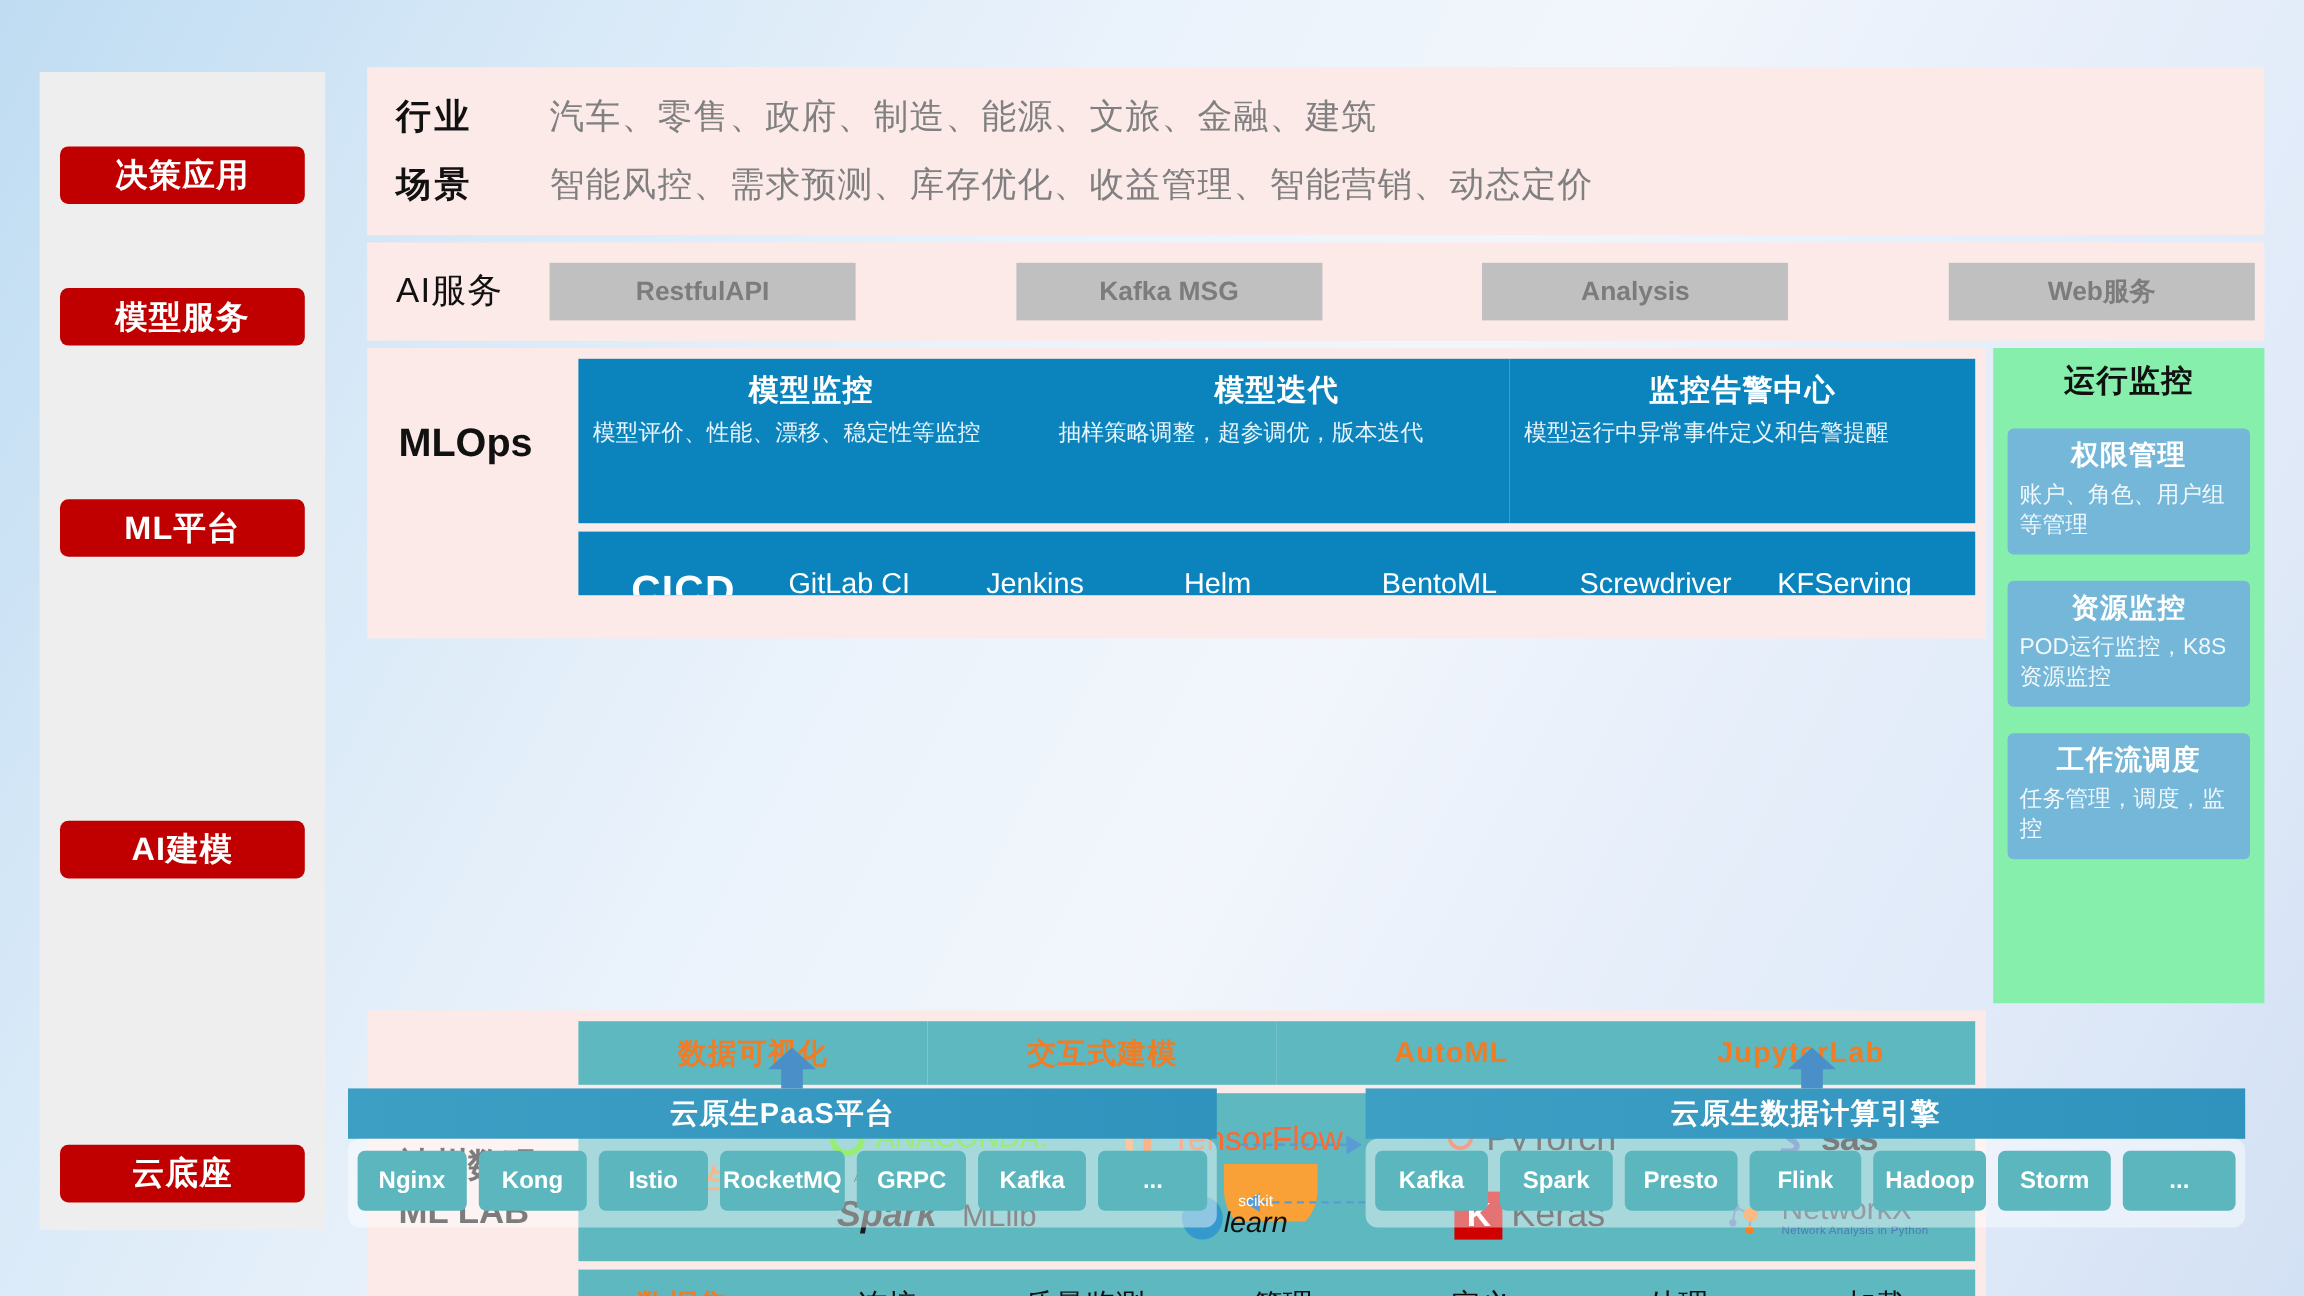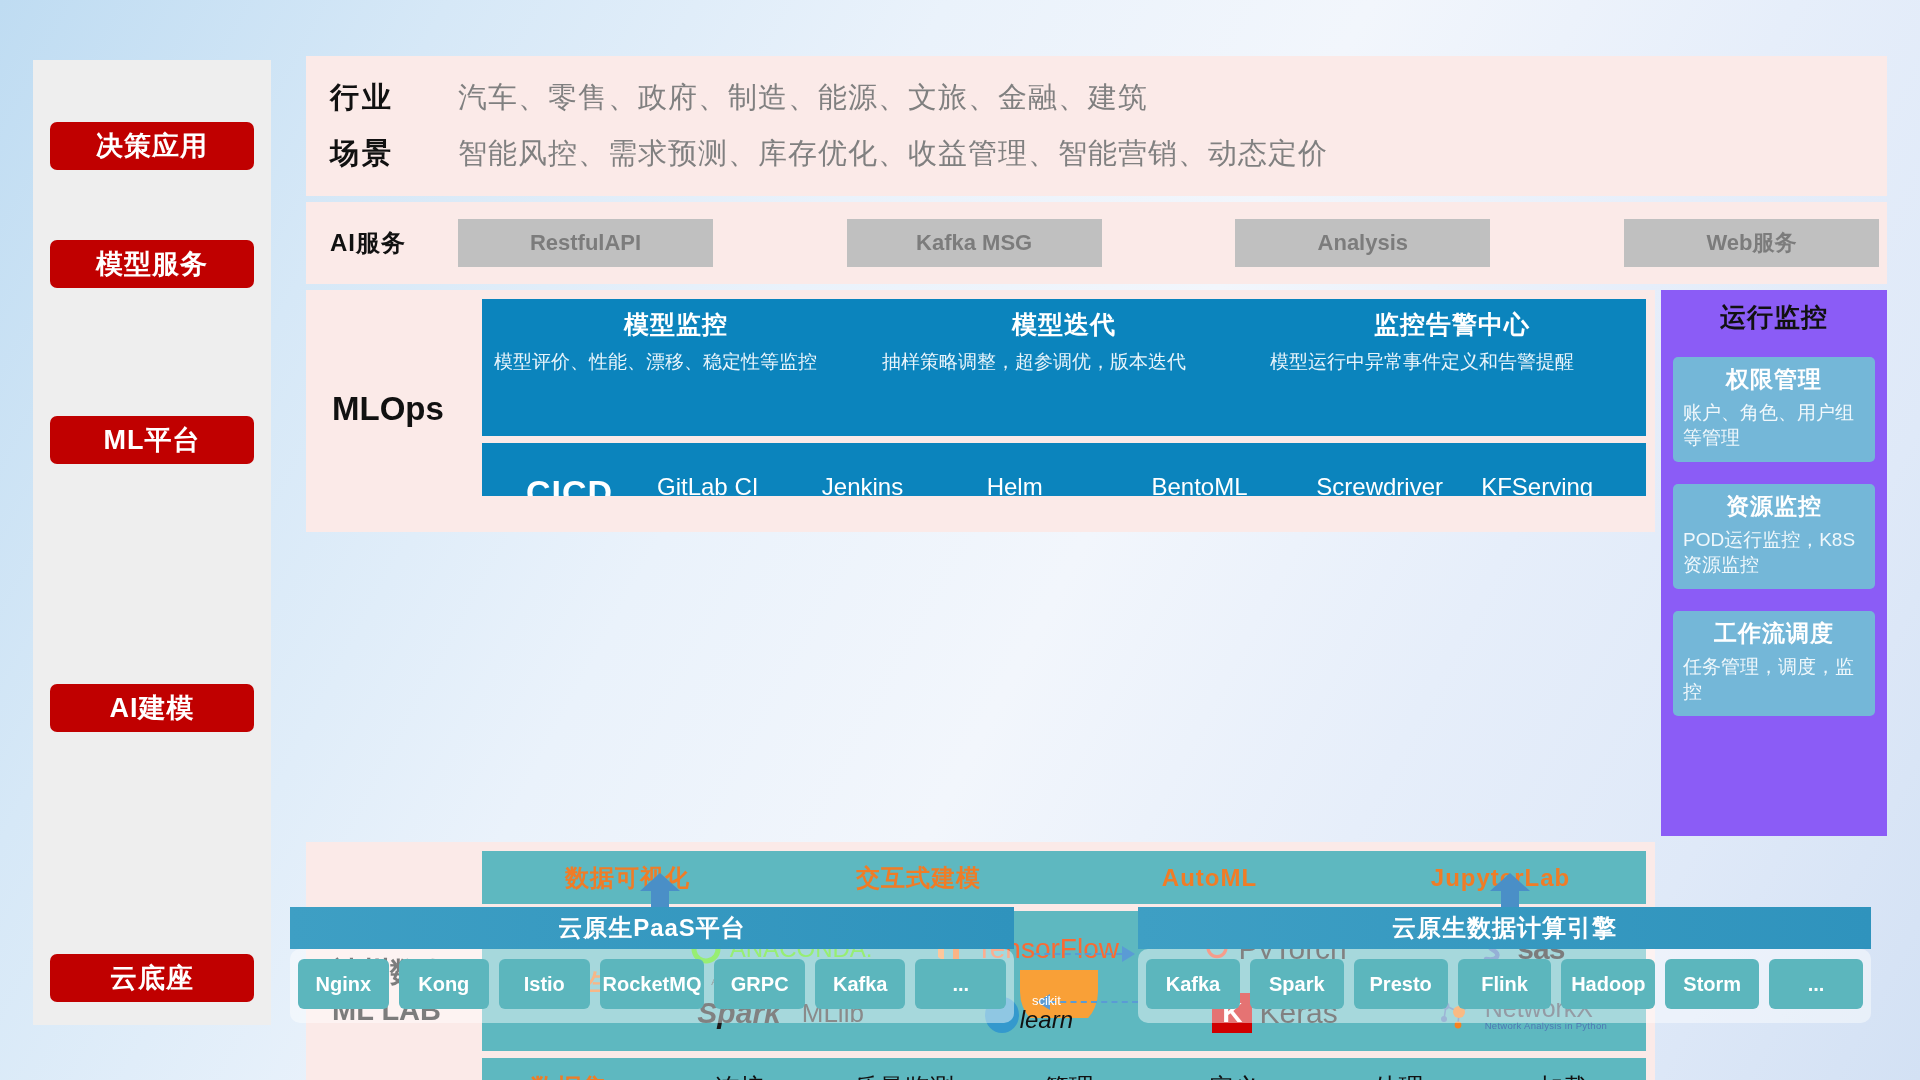--- a/index.html
+++ b/index.html
@@ -42,35 +42,35 @@
     width: 128px; flex: none;
     font-size: 29px; font-weight: bold; color: #111;
     letter-spacing: 3px;
   }
   .app-val { font-size: 29px; color: #808080; letter-spacing: 1px; }
 
   
   .band-svc { height: 82px; display: flex; align-items: center; padding-left: 24px; }
   .svc-key {
     width: 128px; flex: none;
-    font-size: 24px; font-weight: bold; color: #111; letter-spacing: 1px;
+    font-size: 29px; font-weight: normal; color: #111; letter-spacing: 1px;
   }
   .svc-boxes { display: flex; gap: 0; flex: 1; justify-content: space-between; padding-right: 8px; }
   .svc-box {
     width: 255px; height: 48px; background: #c0c0c0;
     display: flex; align-items: center; justify-content: center;
     color: #7c7c7c; font-size: 22px; font-weight: bold;
   }
 
   
   .band-mlops-wrap { display: flex; gap: 6px; }
   .band-mlops { width: 1349px; height: 242px; background:#fbeae8; position: relative; display: flex; align-items: flex-start; }
   .mlops-key {
     width: 176px; flex: none; font-size: 33px; font-weight: bold; color:#111;
-    padding-top: 100px; padding-left: 26px;
+    padding-top: 60px; padding-left: 26px;
   }
   .mlops-right { flex: 1; padding: 9px 9px 0 0; }
   .mlops-cards { display: flex; }
   .ml-card {
     flex: 1; height: 137px; background: #0b84bd; color: #fff;
     padding: 9px 12px 0 12px;
   }
   .ml-card-title {
     text-align: center; font-size: 25px; font-weight: bold; letter-spacing: 1px;
     margin-bottom: 8px;
@@ -85,21 +85,21 @@
     width: 175px; flex: none; text-align:center;
     color:#fff; font-size: 34px; font-weight: bold; letter-spacing: 1px;
   }
   .cicd-item {
     flex: 1; color: #fff; font-size: 24px; line-height: 1.18;
     width: 130px; padding-right: 6px;
   }
 
   
   .monitor-col {
-    width: 226px; background: #8b5cf6;
+    width: 226px; background: #86efac;
     padding: 10px 12px 0 12px;
     position: relative;
   }
   .monitor-title {
     text-align: center; font-size: 26px; font-weight: bold; color:#111;
     letter-spacing: 1px; margin-bottom: 22px;
   }
   .monitor-card {
     background: #74b7d8; border-radius: 5px; padding: 7px 10px 11px 10px;
     margin-bottom: 22px;

